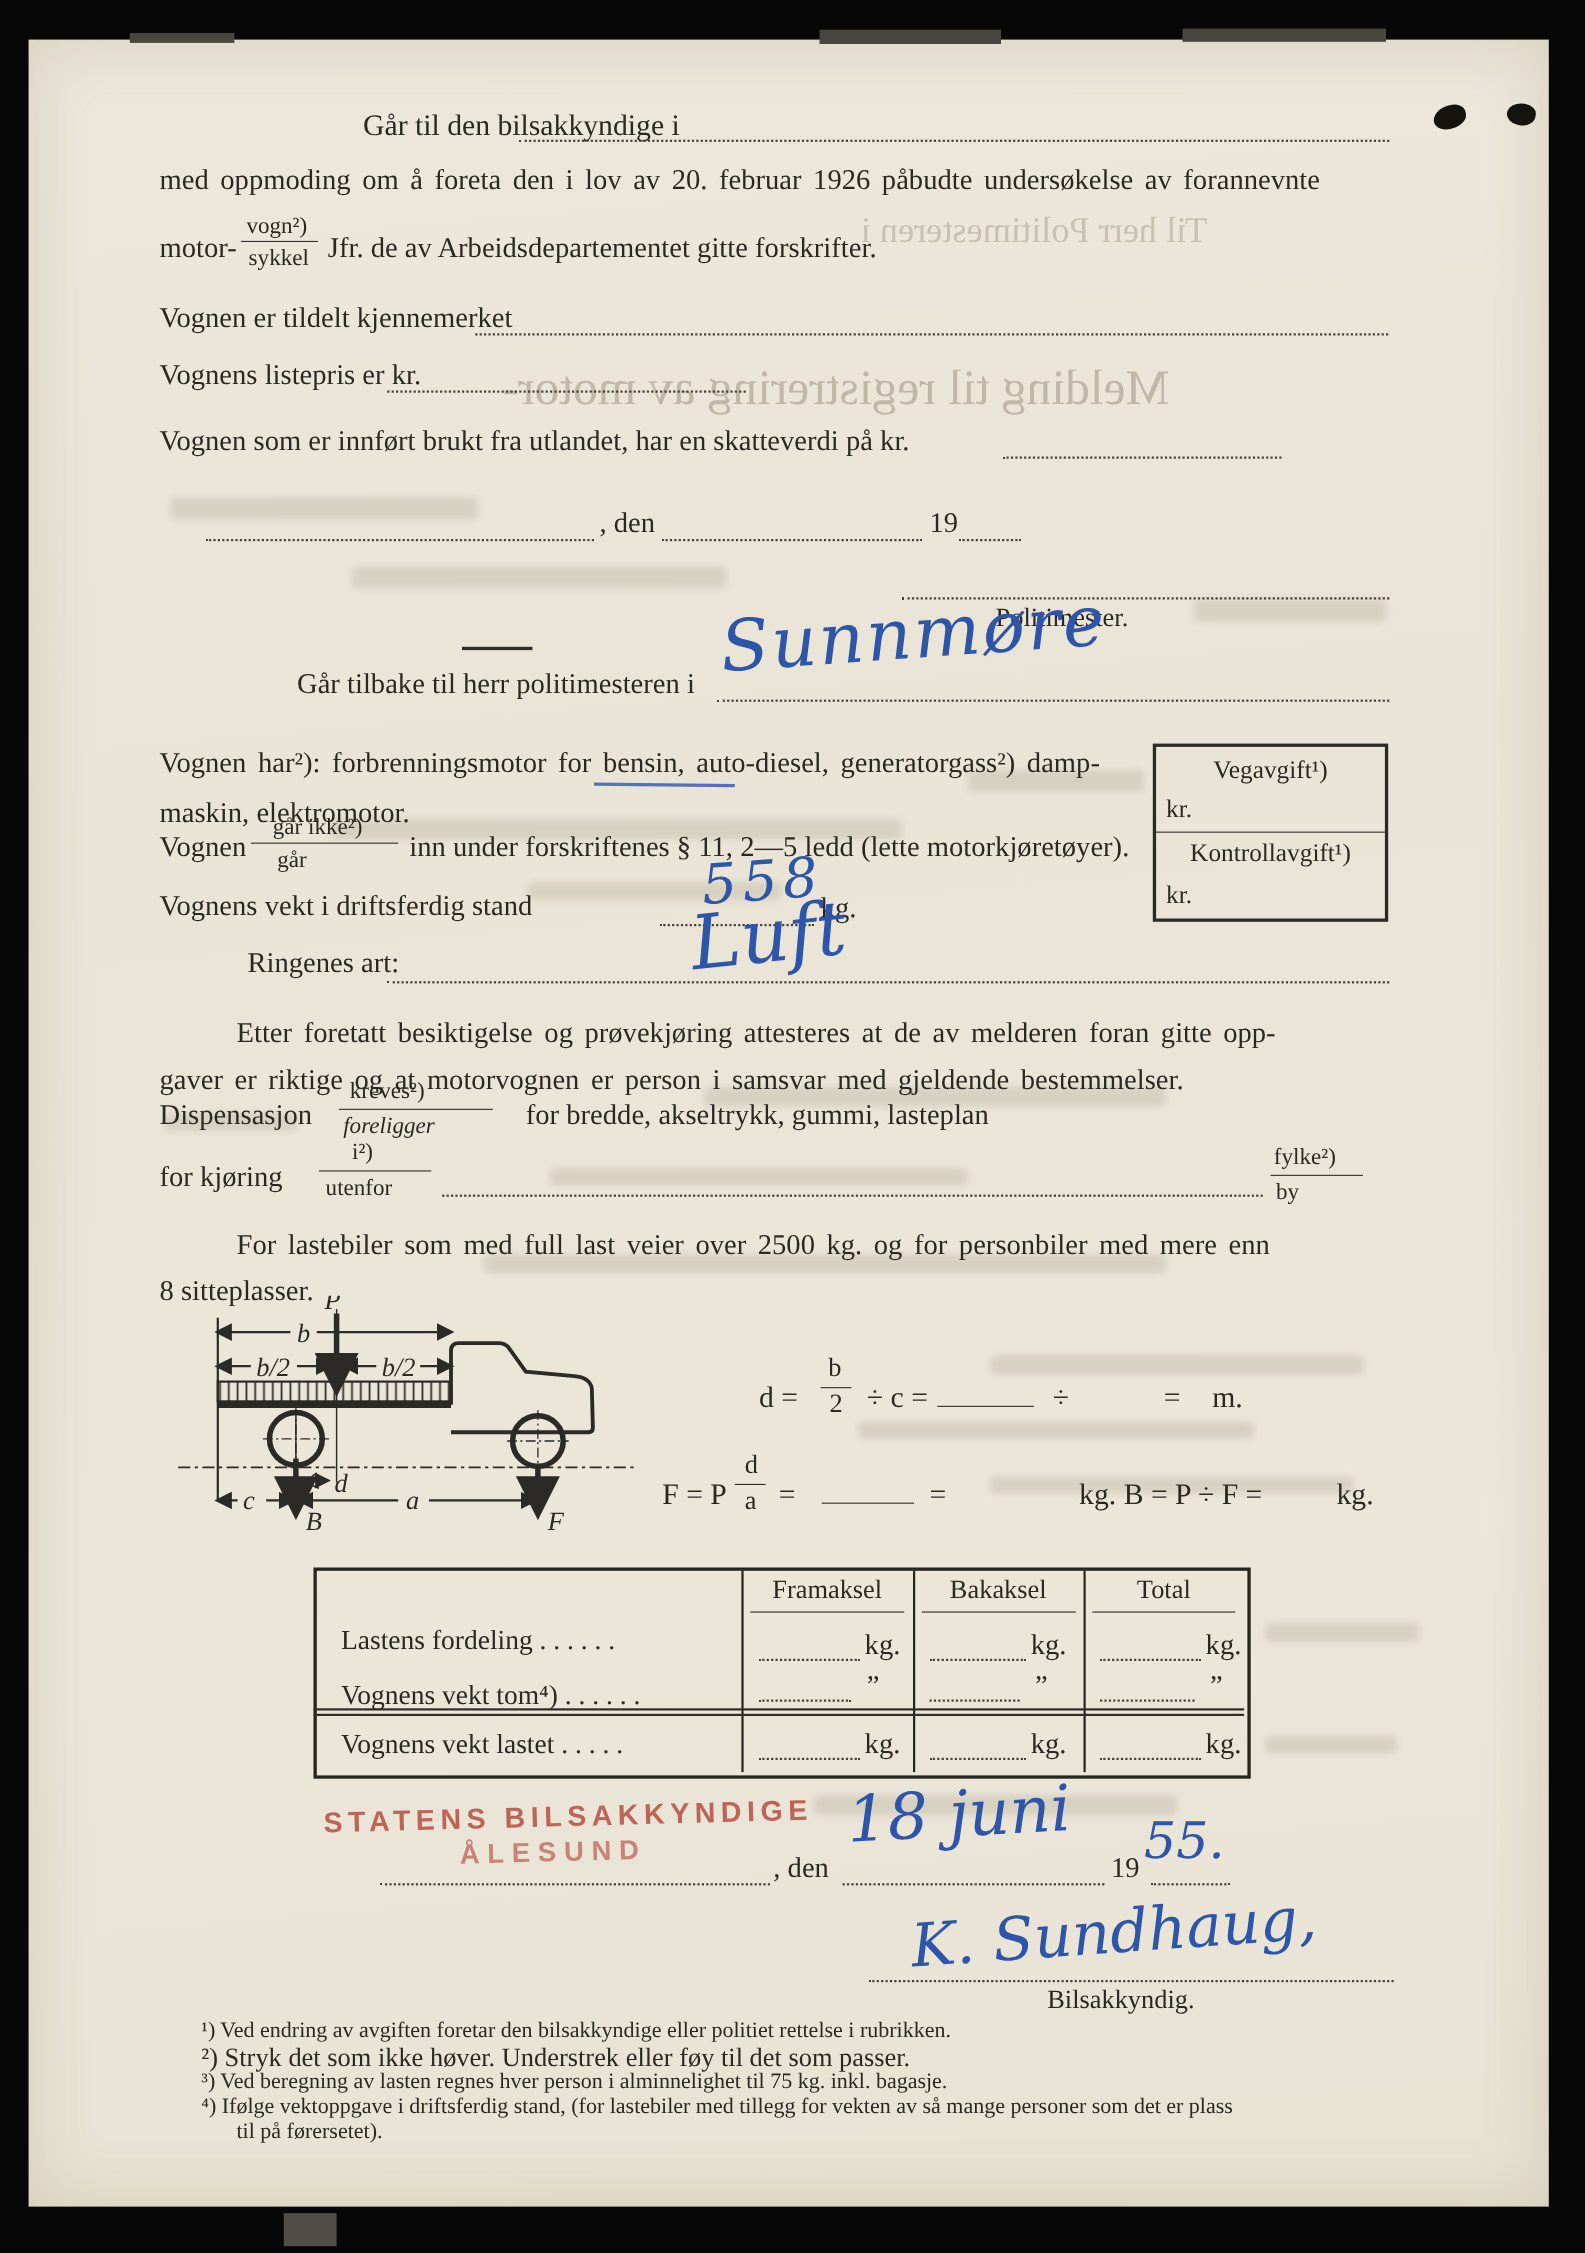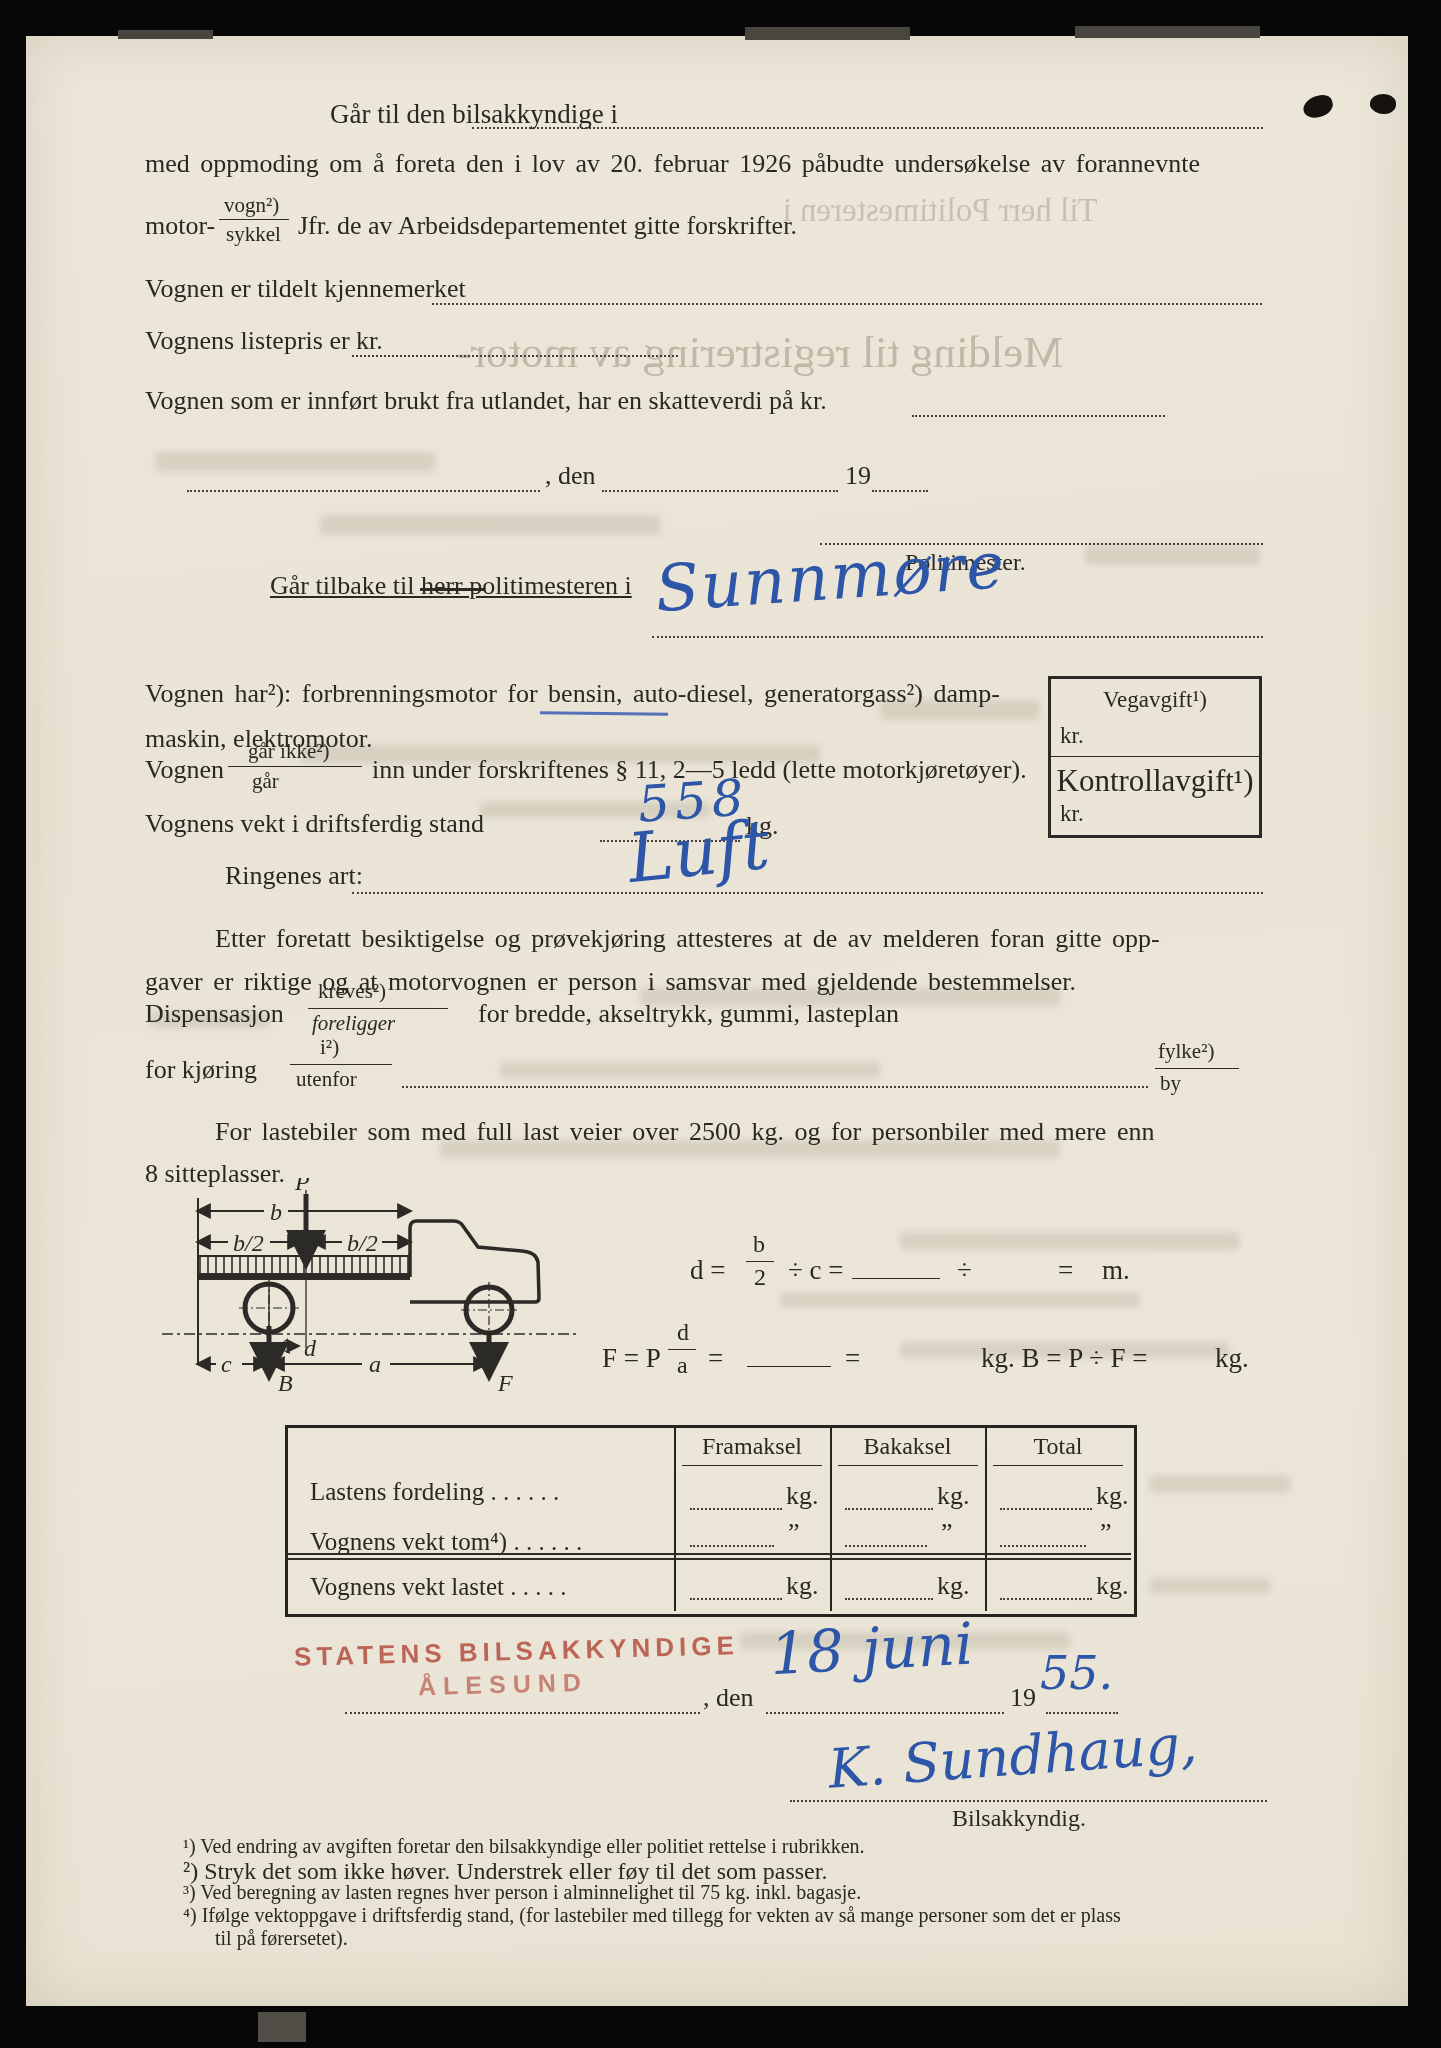--- a/index.html
+++ b/index.html
@@ -77,32 +77,32 @@
   <div class="t" style="left:545px;top:462px;">, den</div>
   <div class="dot" style="left:602px;top:490px;width:236px;"></div>
   <div class="t" style="left:845px;top:462px;">19</div>
   <div class="dot" style="left:872px;top:490px;width:56px;"></div>
 
   <div class="dot" style="left:820px;top:543px;width:443px;"></div>
   <div class="t" style="left:905px;top:550px;font-size:24px;">Politimester.</div>
   <div class="sol" style="left:420px;top:588px;width:64px;border-bottom-width:3px;"></div>
   <div class="hw" style="left:655px;top:545px;font-size:64px;letter-spacing:2px;transform:rotate(-4deg);">Sunnmøre</div>
 
-  <div class="t" style="left:270px;top:572px;text-decoration:underline;">Går tilbake til herr politimesteren i</div>
+  <div class="t" style="left:270px;top:608px;">Går tilbake til herr politimesteren i</div>
   <div class="dot" style="left:652px;top:636px;width:611px;"></div>
 
   <div class="t sp" style="left:145px;top:680px;">Vognen har²): forbrenningsmotor for bensin, auto-diesel, generatorgass²) damp-</div>
   <div class="sol" style="left:540px;top:712px;width:128px;border-bottom:3px solid #3a5cb4;transform:rotate(.6deg);opacity:.85;"></div>
   <div class="t" style="left:145px;top:725px;">maskin, elektromotor.</div>
 
   <div class="boxline" style="left:1048px;top:676px;width:208px;height:156px;"></div>
   <div class="t" style="left:1048px;top:688px;width:214px;text-align:center;font-size:23px;">Vegavgift¹)</div>
   <div class="t" style="left:1060px;top:724px;font-size:23px;">kr.</div>
   <div class="sol thin" style="left:1051px;top:756px;width:208px;"></div>
-  <div class="t" style="left:1048px;top:764px;width:214px;text-align:center;font-size:31px;">Kontrollavgift¹)</div>
+  <div class="t" style="left:1048px;top:764px;width:214px;text-align:center;font-size:23px;">Kontrollavgift¹)</div>
   <div class="t" style="left:1060px;top:802px;font-size:23px;">kr.</div>
 
   <div class="t" style="left:145px;top:756px;">Vognen</div>
   <div class="t small" style="left:232px;top:740px;margin-left:16px;">går ikke²)</div>
   <div class="sol thin" style="left:228px;top:766px;width:134px;"></div>
   <div class="t small" style="left:252px;top:770px;">går</div>
   <div class="t" style="left:372px;top:756px;">inn under forskriftenes § 11, 2—5 ledd (lette motorkjøretøyer).</div>
 
   <div class="t" style="left:145px;top:810px;">Vognens vekt i driftsferdig stand</div>
   <div class="hw" style="left:638px;top:776px;font-size:50px;letter-spacing:5px;transform:rotate(-4deg);">558</div>

